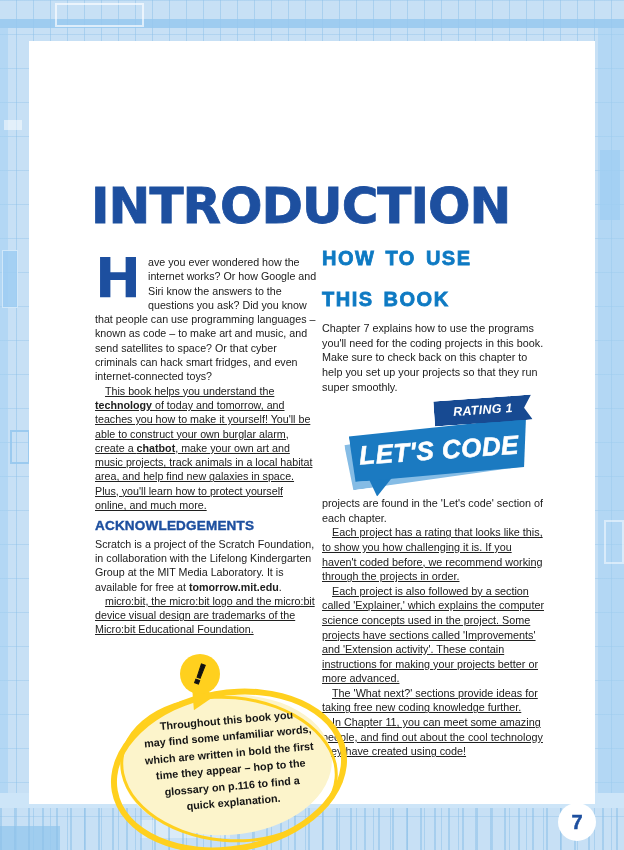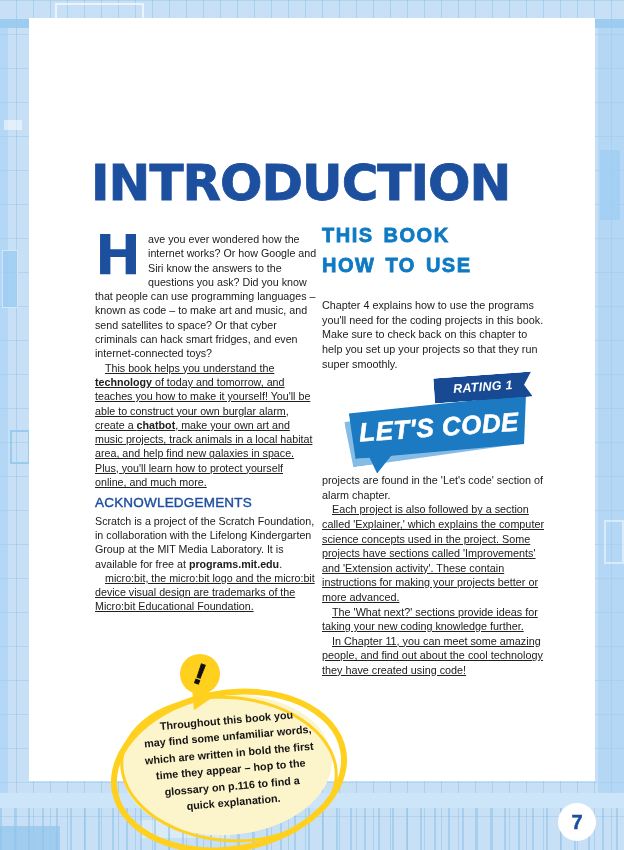--- a/index.html
+++ b/index.html
@@ -26,34 +26,34 @@
   .chip1{left:55px;top:3px;width:85px;height:20px;border:2px solid rgba(255,255,255,.65);}
   .chip2{left:4px;top:120px;width:18px;height:10px;background:rgba(255,255,255,.5);}
   .chip3{left:2px;top:250px;width:14px;height:56px;background:rgba(158,205,242,.85);border:1px solid rgba(255,255,255,.5);}
   .chip4{left:10px;top:430px;width:16px;height:30px;border:2px solid rgba(150,200,238,.9);}
   .chip5{left:600px;top:150px;width:20px;height:70px;background:rgba(158,205,242,.7);}
   .chip6{left:604px;top:520px;width:16px;height:40px;border:2px solid rgba(255,255,255,.5);}
   .chip7{left:0;top:826px;width:60px;height:24px;background:rgba(150,200,238,.8);}
   .chip8{left:140px;top:820px;width:90px;height:18px;background:rgba(255,255,255,.35);}
 
   
-  .sheet{position:absolute;left:29px;top:18px;width:566px;height:763px;background:#fff;z-index:2;}
+  .sheet{position:absolute;left:29px;top:41px;width:566px;height:763px;background:#fff;z-index:2;}
 
   .title{position:absolute;left:62px;top:136px;font-family:"DejaVu Sans",sans-serif;
     font-size:50px;font-weight:700;color:var(--navy);letter-spacing:-1px;
     -webkit-text-stroke:.8px var(--navy);white-space:nowrap;}
 
   .col{position:absolute;color:var(--text);font-size:10.7px;line-height:14.3px;text-align:left;}
   .col-left{left:66px;top:214px;width:222px;}
   .col-right{left:293px;top:210px;width:226px;font-size:10.8px;line-height:14.6px;}
   p{margin:0;}
   .ind{text-indent:10px;text-decoration:underline;}
   .dropcap{float:left;font-family:"DejaVu Sans",sans-serif;font-size:55px;line-height:43px;
     font-weight:700;color:var(--navy);margin:2px 7px 0 0;}
-  .ack{font-size:13.5px;font-weight:400;color:var(--navy);-webkit-text-stroke:.4px var(--navy);
+  .ack{font-size:13.5px;font-weight:700;color:var(--navy);-webkit-text-stroke:.4px var(--navy);
     letter-spacing:.2px;margin:7px 0 3px;}
   .rc-h{font-size:20px;font-weight:700;color:var(--bright-blue);-webkit-text-stroke:.8px var(--bright-blue);
     letter-spacing:1.5px;word-spacing:3px;white-space:nowrap;}
   .rc-h1{margin:0 0 26px;}
   .rc-h2{margin:0 0 15px;}
 
   
   .badge-block{position:relative;height:88px;margin:10px 0 4px;}
   .badge-under{position:absolute;left:24px;top:24px;width:180px;height:52px;background:var(--badge-light);
     transform:rotate(-7deg);clip-path:polygon(0 12%,100% 0,97% 94%,2% 100%);}
@@ -110,43 +110,44 @@
 </div>
 
 <div class="sheet">
 
   <div class="title">INTRODUCTION</div>
 
   <div class="col col-left">
     <p><span class="dropcap">H</span><span>ave you ever wondered how the internet works? Or how Google and Siri know the answers to the questions you ask? Did you know that people can use programming languages – known as code – to make art and music, and send satellites to space? Or that cyber criminals can hack smart fridges, and even internet-connected toys?</span></p>
     <p class="ind"><span>This book helps you understand the </span><span style="font-weight: 700;">technology</span><span> of today and tomorrow, and teaches you how to make it yourself! You'll be able to construct your own burglar alarm, create a </span><span style="font-weight: 700;">chatbot</span><span>, make your own art and music projects, track animals in a local habitat area, and help find new galaxies in space. Plus, you'll learn how to protect yourself online, and much more.</span></p>
     <div class="ack">ACKNOWLEDGEMENTS</div>
-    <p><span>Scratch is a project of the Scratch Foundation, in collaboration with the Lifelong Kindergarten Group at the MIT Media Laboratory. It is available for free at </span><span style="font-weight: 700;">programs.mit.edu</span><span>.</span></p>
+    <p><span>Scratch is a project of the Scratch Foundation, in collaboration with the Lifelong Kindergarten Group at the MIT Media Laboratory. It is available for free at </span><span style="font-weight: 700;">tomorrow.mit.edu</span><span>.</span></p>
     <p class="ind">micro:bit, the micro:bit logo and the micro:bit device visual design are trademarks of the Micro:bit Educational Foundation.</p>
   </div>
 
   <div class="col col-right">
+    <div class="rc-h rc-h1">HOW TO USE</div>
     <div class="rc-h rc-h2">THIS BOOK</div>
-    <div class="rc-h rc-h1">HOW TO USE</div>
-    <p>Chapter 4 explains how to use the programs you'll need for the coding projects in this book. Make sure to check back on this chapter to help you set up your projects so that they run super smoothly.</p>
+    <p>Chapter 7 explains how to use the programs you'll need for the coding projects in this book. Make sure to check back on this chapter to help you set up your projects so that they run super smoothly.</p>
 
     <div class="badge-block">
       <div class="badge-under"></div>
       <div class="badge-tail"></div>
       <div class="badge-main">
           <span>LET'S CODE</span>
         </div>
       <div class="badge-ribbon">
           <span>RATING 1</span>
         </div>
     </div>
 
-    <p>projects are found in the 'Let's code' section of alarm chapter.</p>
+    <p>projects are found in the 'Let's code' section of each chapter.</p>
+    <p class="ind">Each project has a rating that looks like this, to show you how challenging it is. If you haven't coded before, we recommend working through the projects in order.</p>
     <p class="ind">Each project is also followed by a section called 'Explainer,' which explains the computer science concepts used in the project. Some projects have sections called 'Improvements' and 'Extension activity'. These contain instructions for making your projects better or more advanced.</p>
-    <p class="ind">The 'What next?' sections provide ideas for taking your new coding knowledge further.</p>
+    <p class="ind">The 'What next?' sections provide ideas for taking free new coding knowledge further.</p>
     <p class="ind">In Chapter 11, you can meet some amazing people, and find out about the cool technology they have created using code!</p>
   </div>
 </div>
 
 <div class="bubble">
   <div class="blob"></div>
   <div class="ring1"></div>
   <div class="ring2"></div>
   <div class="excl-tail"></div>
   <div class="excl-circle"></div>

